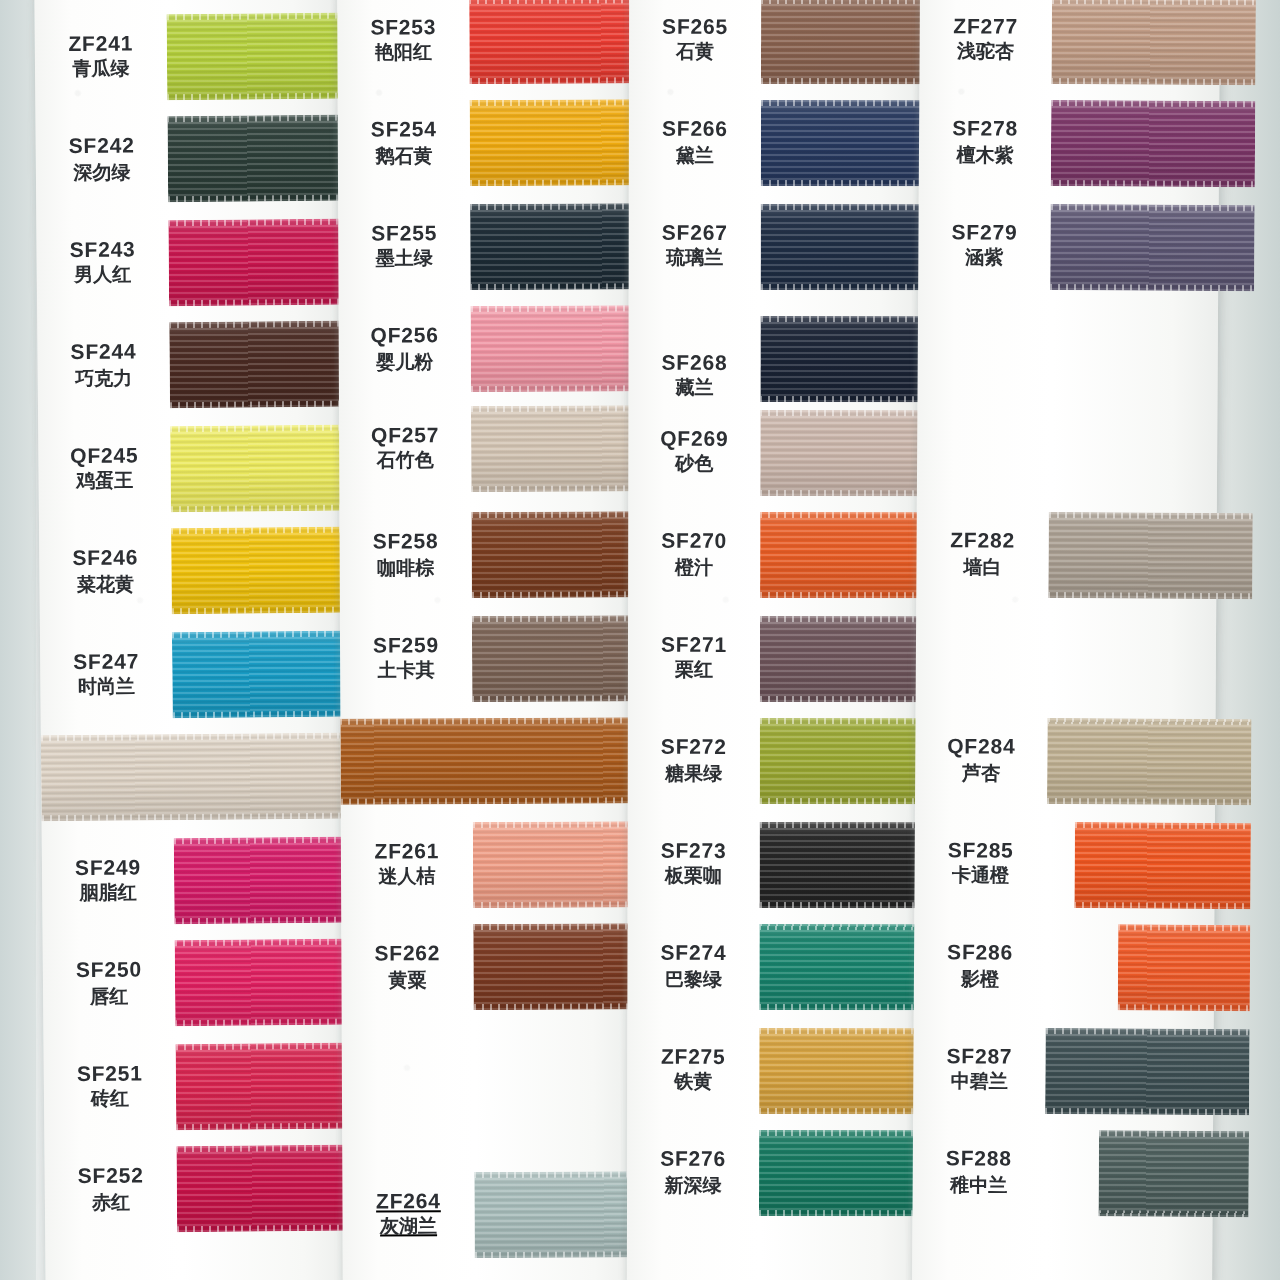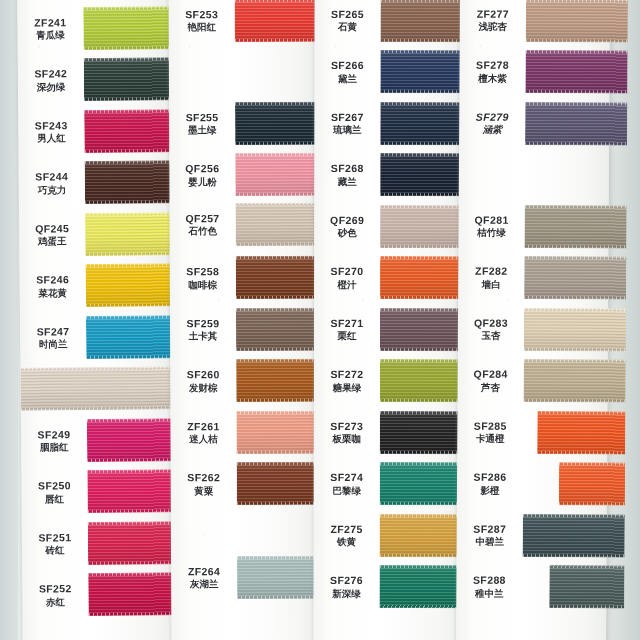--- a/index.html
+++ b/index.html
@@ -258,20 +258,31 @@
         <div class="label">
           <span class="code">SF253</span>
           <span class="cname">艳阳红</span>
         </div>
         <div class="thread" title="SF253 艳阳红">
           <div class="body" style="background: rgb(234, 59, 49);"></div>
           <div class="fuzz-top"></div>
           <div class="fuzz-bot"></div>
         </div>
       </div>
+      <div class="row" style="top: 59.5px;">
+        <div class="label">
+          <span class="code">SF254</span>
+          <span class="cname">鹅石黄</span>
+        </div>
+        <div class="thread" title="SF254 鹅石黄">
+          <div class="body" style="background: rgb(240, 171, 16);"></div>
+          <div class="fuzz-top"></div>
+          <div class="fuzz-bot"></div>
+        </div>
+      </div>
       <div class="row" style="top: 111px;">
         <div class="label">
           <span class="code">SF255</span>
           <span class="cname">墨土绿</span>
         </div>
         <div class="thread" title="SF255 墨土绿">
           <div class="body" style="background: rgb(29, 44, 54);"></div>
           <div class="fuzz-top"></div>
           <div class="fuzz-bot"></div>
         </div>
@@ -314,24 +325,20 @@
           <span class="code">SF259</span>
           <span class="cname">土卡其</span>
         </div>
         <div class="thread" title="SF259 土卡其">
           <div class="body" style="background: rgb(123, 99, 85);"></div>
           <div class="fuzz-top"></div>
           <div class="fuzz-bot"></div>
         </div>
       </div>
       <div class="row" style="top: 368.5px;">
-        <div class="label">
-          <span class="code">SF260</span>
-          <span class="cname">发财棕</span>
-        </div>
         <div class="thread" title="SF260 发财棕">
           <div class="body" style="background: rgb(169, 90, 28);"></div>
           <div class="fuzz-top"></div>
           <div class="fuzz-bot"></div>
         </div>
       </div>
       <div class="row" style="top: 420px;">
         <div class="label">
           <span class="code">ZF261</span>
           <span class="cname">迷人桔</span>
@@ -346,21 +353,21 @@
         <div class="label">
           <span class="code">SF262</span>
           <span class="cname">黄粟</span>
         </div>
         <div class="thread" title="SF262 黄粟">
           <div class="body" style="background: rgb(123, 58, 34);"></div>
           <div class="fuzz-top"></div>
           <div class="fuzz-bot"></div>
         </div>
       </div>
-      <div class="row" style="top: 565px;">
+      <div class="row" style="top: 595px; text-decoration: underline;">
         <div class="label">
           <span class="code">ZF264</span>
           <span class="cname">灰湖兰</span>
         </div>
         <div class="thread" title="ZF264 灰湖兰">
           <div class="body" style="background: rgb(167, 188, 186);"></div>
           <div class="fuzz-top"></div>
           <div class="fuzz-bot"></div>
         </div>
       </div>
@@ -393,21 +400,21 @@
         <div class="label">
           <span class="code">SF267</span>
           <span class="cname">琉璃兰</span>
         </div>
         <div class="thread" title="SF267 琉璃兰">
           <div class="body" style="background: rgb(31, 46, 69);"></div>
           <div class="fuzz-top"></div>
           <div class="fuzz-bot"></div>
         </div>
       </div>
-      <div class="row" style="top: 162.5px;">
+      <div class="row" style="top: 162.5px; align-items: flex-end;">
         <div class="label">
           <span class="code">SF268</span>
           <span class="cname">藏兰</span>
         </div>
         <div class="thread" title="SF268 藏兰">
           <div class="body" style="background: rgb(26, 35, 53);"></div>
           <div class="fuzz-top"></div>
           <div class="fuzz-bot"></div>
         </div>
       </div>
@@ -517,64 +524,42 @@
         <div class="label">
           <span class="code">SF278</span>
           <span class="cname">檀木紫</span>
         </div>
         <div class="thread" title="SF278 檀木紫">
           <div class="body" style="background: rgb(124, 54, 104);"></div>
           <div class="fuzz-top"></div>
           <div class="fuzz-bot"></div>
         </div>
       </div>
-      <div class="row" style="top: 111px; font-style: italic;">
+      <div class="row" style="top: 111px;">
         <div class="label">
           <span class="code">SF279</span>
           <span class="cname">涵紫</span>
         </div>
         <div class="thread" title="SF279 涵紫">
           <div class="body" style="background: rgb(92, 86, 115);"></div>
           <div class="fuzz-top"></div>
           <div class="fuzz-bot"></div>
         </div>
       </div>
-      <div class="row" style="top: 214px;">
-        <div class="label">
-          <span class="code">QF281</span>
-          <span class="cname">桔竹绿</span>
-        </div>
-        <div class="thread" title="QF281 桔竹绿">
-          <div class="body" style="background: rgb(157, 150, 131);"></div>
-          <div class="fuzz-top"></div>
-          <div class="fuzz-bot"></div>
-        </div>
-      </div>
       <div class="row" style="top: 265.5px;">
         <div class="label">
           <span class="code">ZF282</span>
           <span class="cname">墙白</span>
         </div>
         <div class="thread" title="ZF282 墙白">
           <div class="body" style="background: rgb(170, 159, 146);"></div>
           <div class="fuzz-top"></div>
           <div class="fuzz-bot"></div>
         </div>
       </div>
-      <div class="row" style="top: 317px;">
-        <div class="label">
-          <span class="code">QF283</span>
-          <span class="cname">玉杏</span>
-        </div>
-        <div class="thread" title="QF283 玉杏">
-          <div class="body" style="background: rgb(224, 208, 181);"></div>
-          <div class="fuzz-top"></div>
-          <div class="fuzz-bot"></div>
-        </div>
-      </div>
       <div class="row" style="top: 368.5px;">
         <div class="label">
           <span class="code">QF284</span>
           <span class="cname">芦杏</span>
         </div>
         <div class="thread" title="QF284 芦杏">
           <div class="body" style="background: rgb(191, 176, 146);"></div>
           <div class="fuzz-top"></div>
           <div class="fuzz-bot"></div>
         </div>

